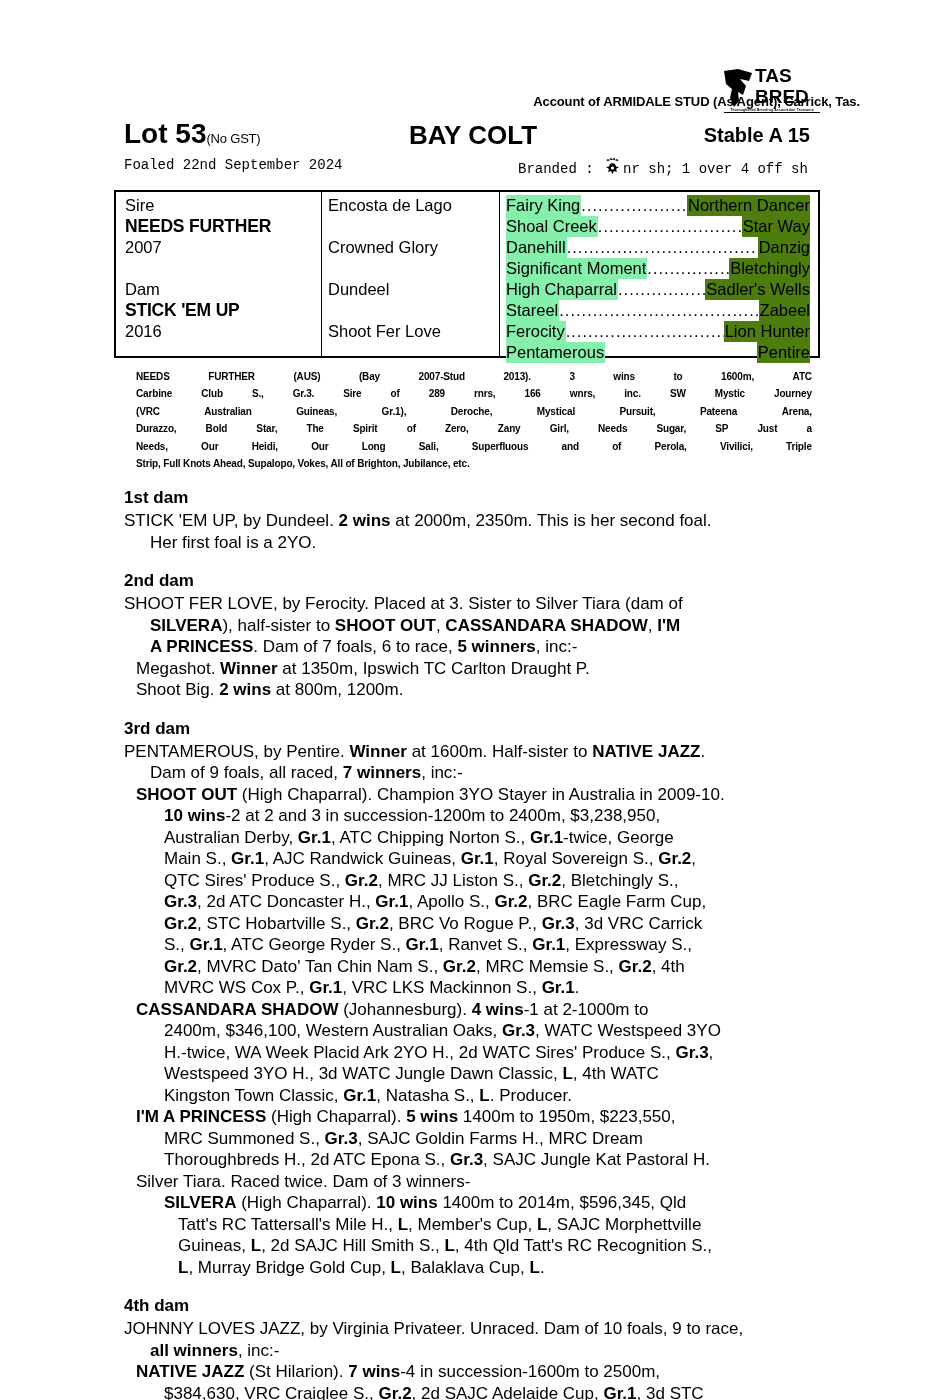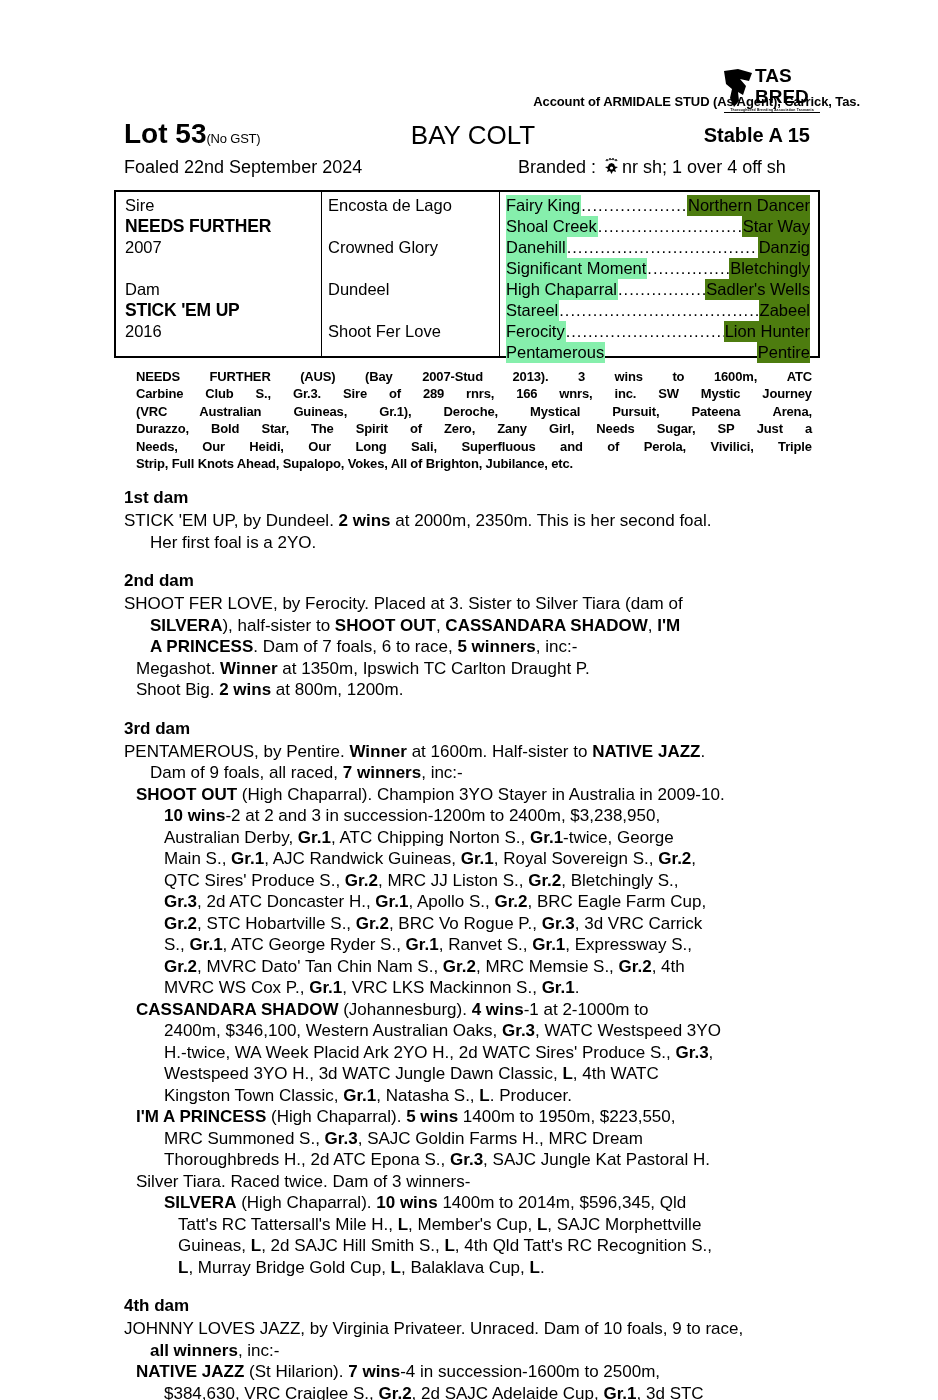--- a/index.html
+++ b/index.html
@@ -85,37 +85,38 @@
   .lot .gst {
     font-weight: normal;
     font-size: 13px;
     letter-spacing: -0.2px;
   }
   .colour {
     position: absolute;
     left: 0; top: 1px;
     width: 698px;
     text-align: center;
-    font-weight: normal;
+    font-weight: bold;
     font-size: 26px;
     line-height: 30px;
   }
   .stable {
     position: absolute; right: 12px; top: 2px;
     font-weight: bold;
     font-size: 20px;
     line-height: 28px;
   }
 
   .subrow {
     position: absolute;
     left: 124px; top: 157px;
     width: 698px;
     height: 24px;
-    font-size: 18px;
+    font-size: 14px;
+    font-family: Liberation Mono, monospace;
   }
   .foaled { position: absolute; left: 0; top: 0; }
   .branded {
     position: absolute; left: 394px; top: 0;
     white-space: nowrap;
   }
   .brandglyph {
     display: inline-block;
     width: 19px;
     height: 20px;
@@ -175,21 +176,21 @@
     z-index: 1;
   }
   .spacer { height: 21px; }
 
   
   .blurb {
     position: absolute;
     left: 136px; top: 368px;
     width: 676px;
     font-weight: bold;
-    font-size: 13px;
+    font-size: 10px;
     line-height: 17.4px;
     text-align: justify;
     letter-spacing: -0.15px;
   }
   .blurb > span { display: block; white-space: nowrap; }
 
   
   .body { position: absolute; left: 124px; top: 487px; width: 698px; }
   .damhead {
     font-weight: bold;

